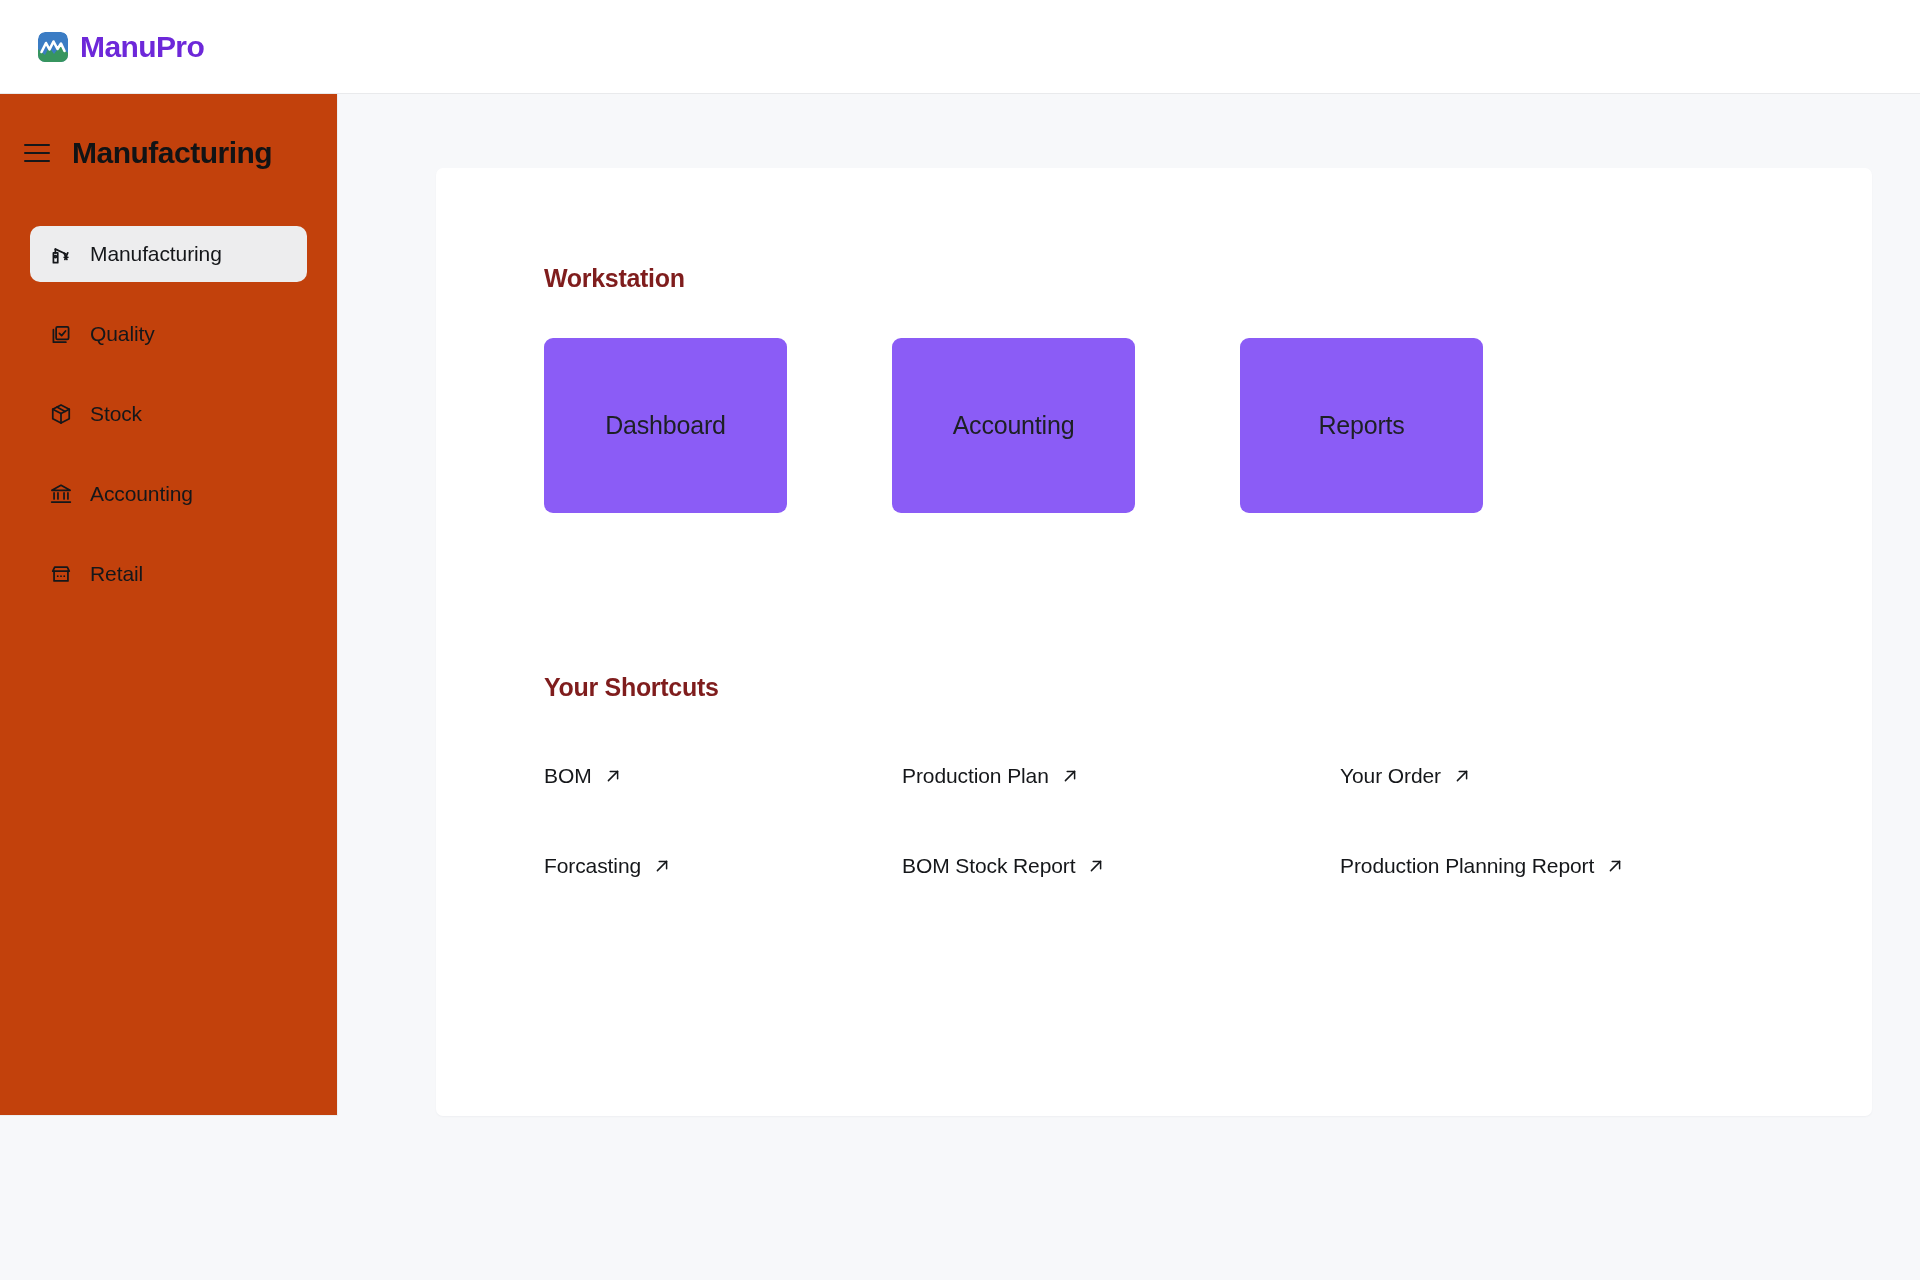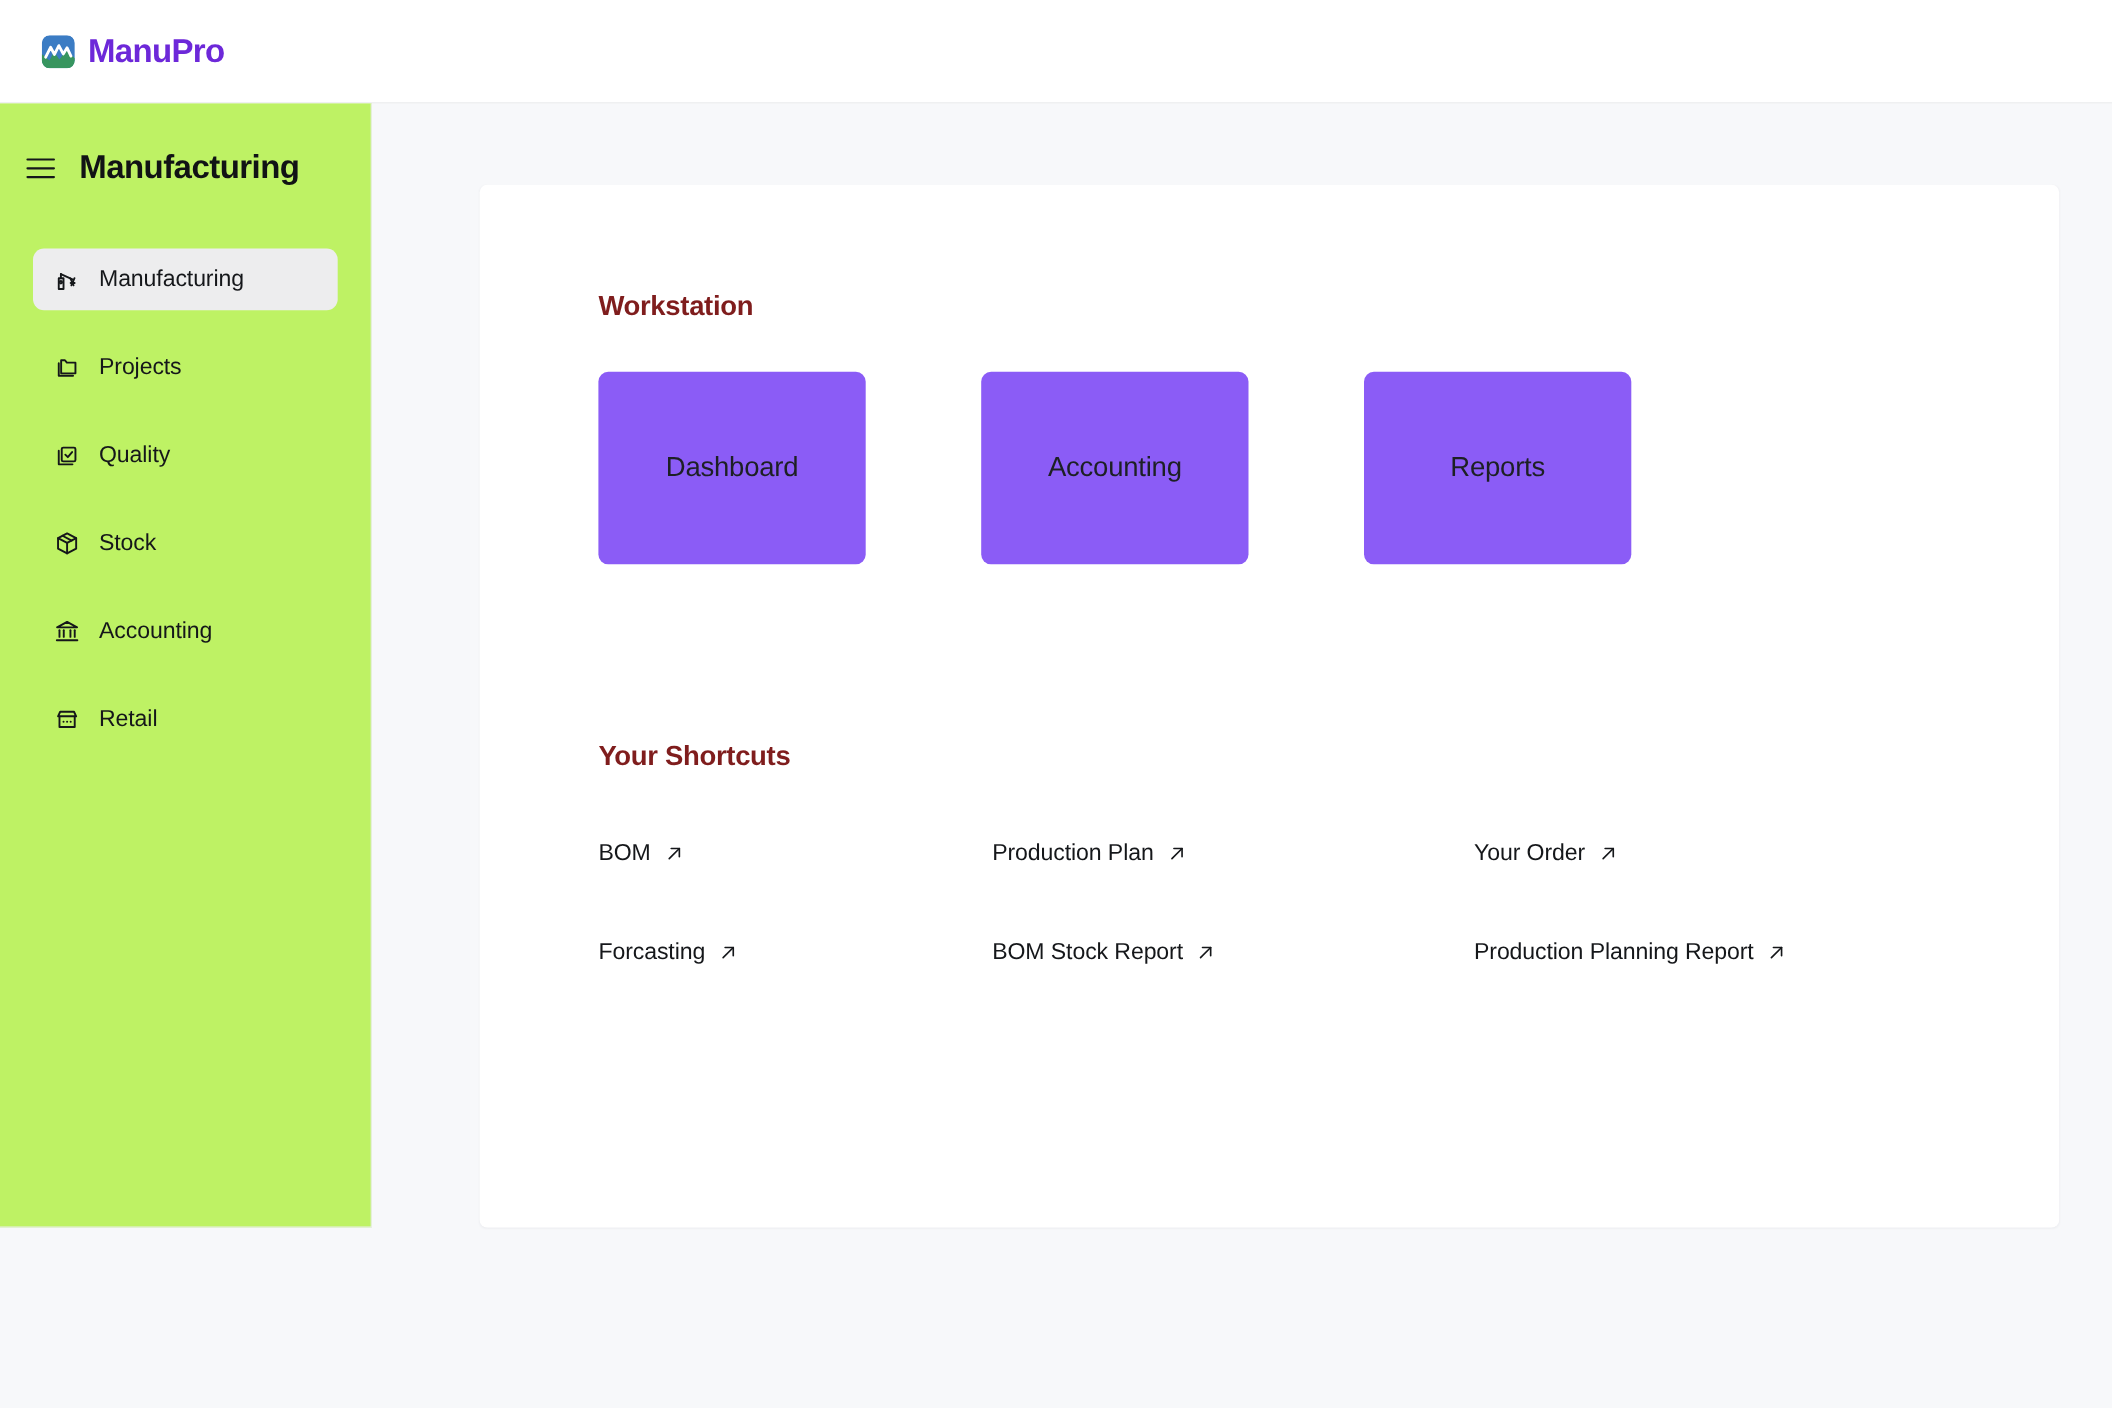--- a/index.html
+++ b/index.html
@@ -35,21 +35,21 @@
     letter-spacing: -0.6px;
   }
 
   
   .shell { display: flex; align-items: flex-start; height: 1186px; }
 
   
   .sidebar {
     width: 338px;
     min-height: 1022px;
-    background: #bef264;
+    background: #c2410c;
     border-right: 1px solid #eceef0;
     border-bottom: 1px solid #eceef0;
     padding: 42px 0 0 0;
     flex: 0 0 auto;
   }
   .side-head {
     display: flex;
     align-items: center;
     gap: 22px;
     padding: 0 0 0 24px;
@@ -183,27 +183,20 @@
           <path d="M6.8 11 L6.8 7.5"></path>
           <circle cx="6.8" cy="14.4" r="1"></circle>
           <path d="M6.8 7.5 L16.5 12"></path>
           <path d="M14.8 11.2 L17.4 17"></path>
           <path d="M18.2 11 L15.6 17"></path>
           <path d="M15 15 L18.3 15"></path>
         </svg>
         <span class="nav-label">Manufacturing</span>
       </div>
 
-      <div class="nav-item">
-        <svg class="nav-icon" viewBox="0 0 24 24" fill="none" stroke="#15171a" stroke-width="1.6" stroke-linecap="round" stroke-linejoin="round">
-          <path d="M7 6 L10.2 6 L11.8 8 L19 8 L19 17 L7 17 Z"></path>
-          <path d="M5 8.5 L5 19 L17 19"></path>
-        </svg>
-        <span class="nav-label">Projects</span>
-      </div>
 
       <div class="nav-item">
         <svg class="nav-icon" viewBox="0 0 24 24" fill="none" stroke="#15171a" stroke-width="1.6" stroke-linecap="round" stroke-linejoin="round">
           <rect x="7.5" y="5.5" width="11.5" height="11.5" rx="1.2"></rect>
           <path d="M5 8 L5 19.5 L16.5 19.5"></path>
           <path d="M10.5 11.4 L12.6 13.5 L16.2 9.2"></path>
         </svg>
         <span class="nav-label">Quality</span>
       </div>
 

